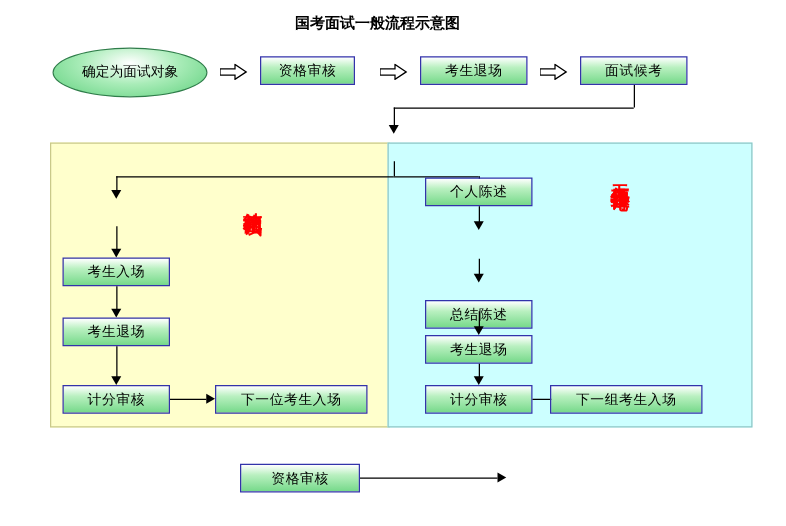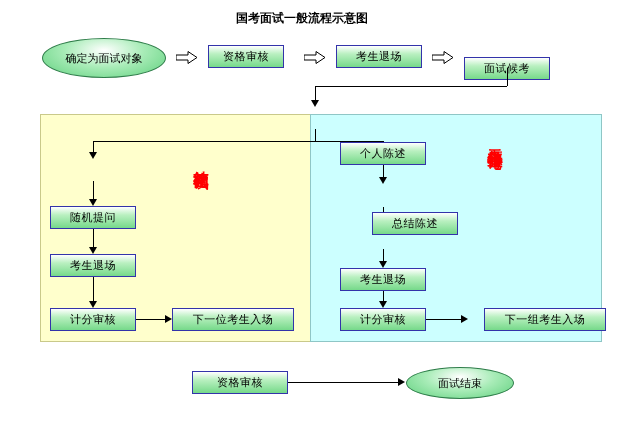--- a/index.html
+++ b/index.html
@@ -103,74 +103,73 @@
   </div>
 
   <div class="abs box" style="left:336px;top:45px;width:86px;height:23px;">考生退场</div>
 
   <div class="abs bigarrow" style="left:432px;top:51px;">
     <svg width="22" height="13" viewBox="0 0 22 13">
         <polygon points="0,4 12,4 12,0.5 21,6.5 12,12.5 12,9 0,9" fill="#ffffff" stroke="#000" stroke-width="1"></polygon>
       </svg>
   </div>
 
-  <div class="abs box" style="left:464px;top:45px;width:86px;height:23px;margin-top:12px;">面试候考</div>
+  <div class="abs box" style="left:464px;top:45px;width:86px;height:23px;">面试候考</div>
 
   <div class="abs vline" style="left:507px;top:68px;height:18px;"></div>
   <div class="abs hline" style="left:315px;top:86px;width:192px;"></div>
   <div class="abs vline" style="left:315px;top:86px;height:14px;"></div>
   <div class="abs arr arr-d" style="left:311px;top:100px;"></div>
 
 
   <div class="abs vline" style="left:315px;top:129px;height:12px;"></div>
   <div class="abs hline" style="left:93px;top:141px;width:222px;"></div>
 
   <div class="abs vline" style="left:93px;top:141px;height:11px;"></div>
   <div class="abs arr arr-d" style="left:89px;top:152px;"></div>
 
   <div class="abs hline" style="left:315px;top:141px;width:68px;"></div>
   <div class="abs vline" style="left:383px;top:141px;height:11px;"></div>
   <div class="abs arr arr-d" style="left:379px;top:152px;"></div>
 
   <div class="abs vline" style="left:93px;top:181px;height:19px;"></div>
   <div class="abs arr arr-d" style="left:89px;top:199px;"></div>
 
-  <div class="abs box" style="left:50px;top:206px;width:86px;height:23px;">随机提问</div>
+  <div class="abs box" style="left:50px;top:206px;width:86px;height:23px;">考生入场</div>
   <div class="abs vline" style="left:93px;top:229px;height:19px;"></div>
   <div class="abs arr arr-d" style="left:89px;top:247px;"></div>
 
   <div class="abs box" style="left:50px;top:254px;width:86px;height:23px;">考生退场</div>
   <div class="abs vline" style="left:93px;top:277px;height:25px;"></div>
   <div class="abs arr arr-d" style="left:89px;top:301px;"></div>
 
   <div class="abs box" style="left:50px;top:308px;width:86px;height:23px;">计分审核</div>
 
   <div class="abs hline" style="left:136px;top:319px;width:29px;"></div>
   <div class="abs arr arr-r" style="left:165px;top:315px;"></div>
   <div class="abs box" style="left:172px;top:308px;width:122px;height:23px;">下一位考生入场</div>
 
   <div class="abs box" style="left:340px;top:142px;width:86px;height:23px;">个人陈述</div>
   <div class="abs vline" style="left:383px;top:165px;height:13px;"></div>
   <div class="abs arr arr-d" style="left:379px;top:177px;"></div>
 
   <div class="abs vline" style="left:383px;top:207px;height:13px;"></div>
   <div class="abs arr arr-d" style="left:379px;top:219px;"></div>
 
-  <div class="abs box" style="left:340px;top:212px;width:86px;height:23px;margin-left:32px;">总结陈述</div>
+  <div class="abs box" style="left:340px;top:240px;width:86px;height:23px;">总结陈述</div>
   <div class="abs vline" style="left:383px;top:249px;height:13px;"></div>
   <div class="abs arr arr-d" style="left:379px;top:261px;"></div>
 
   <div class="abs box" style="left:340px;top:268px;width:86px;height:23px;">考生退场</div>
   <div class="abs vline" style="left:383px;top:291px;height:11px;"></div>
   <div class="abs arr arr-d" style="left:379px;top:301px;"></div>
 
   <div class="abs box" style="left:340px;top:308px;width:86px;height:23px;">计分审核</div>
 
   <div class="abs hline" style="left:426px;top:319px;width:35px;"></div>
   <div class="abs arr arr-r" style="left:461px;top:315px;"></div>
-  <div class="abs box" style="left:484px;top:308px;width:122px;height:23px;">下一组考生入场</div>
+  <div class="abs box" style="left:440px;top:308px;width:122px;height:23px;">下一组考生入场</div>
 
   <div class="abs box" style="left:192px;top:371px;width:96px;height:23px;">资格审核</div>
   <div class="abs hline" style="left:288px;top:382px;width:110px;"></div>
   <div class="abs arr arr-r" style="left:398px;top:378px;"></div>
-  <div class="abs ellipse" style="left:406px;top:367px;width:108px;height:32px;">面试结束</div>
 
 </div>
 
 </body></html>

